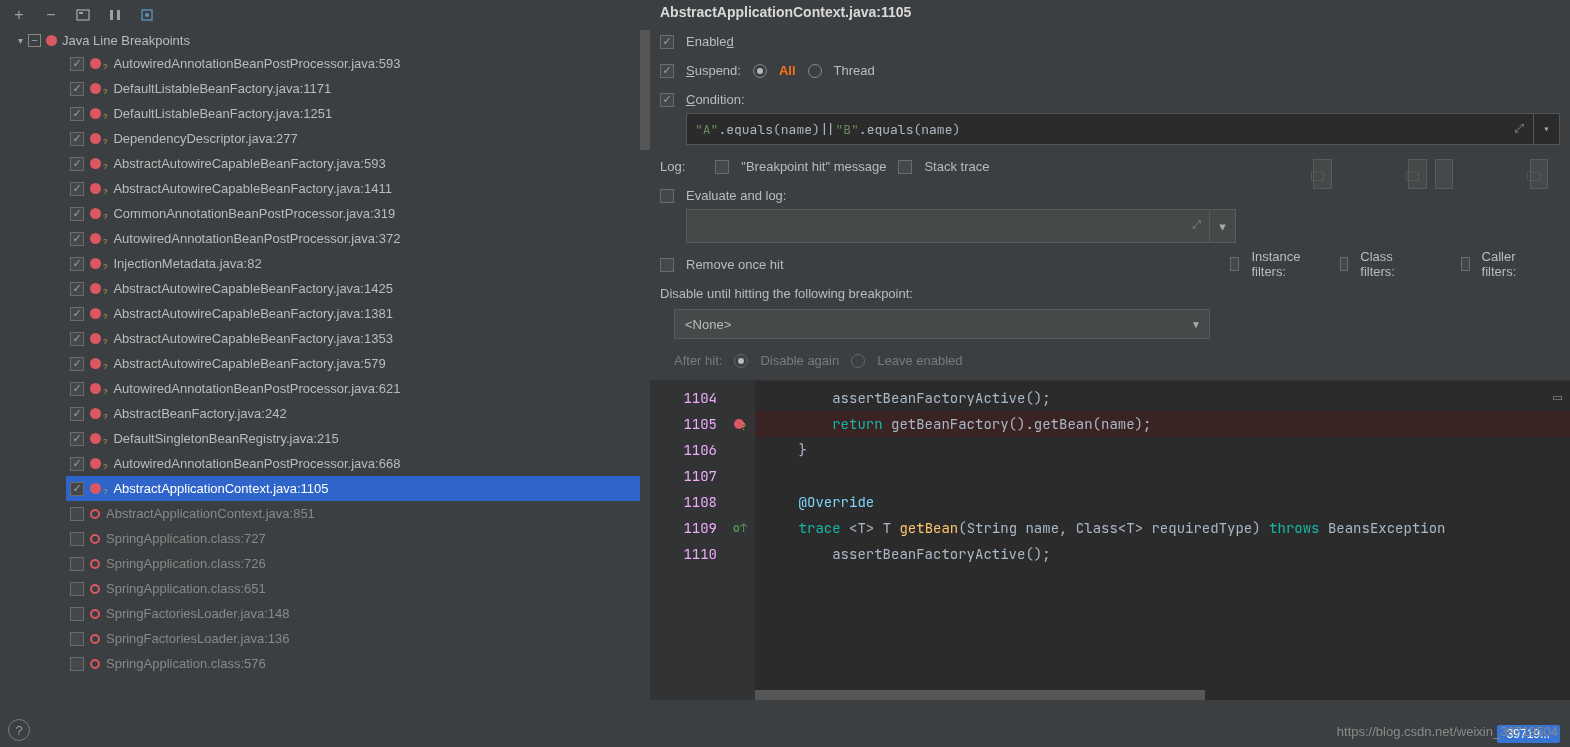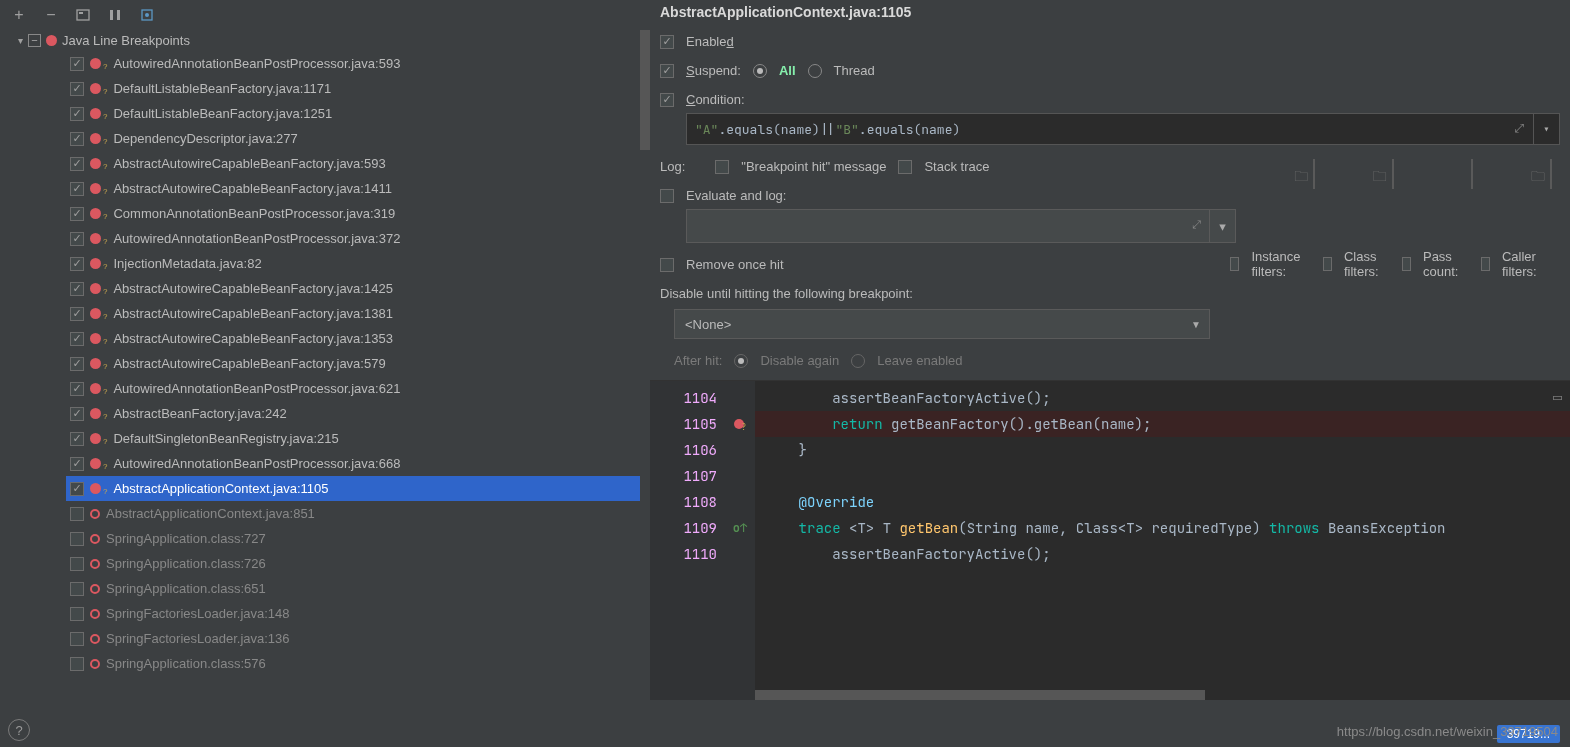--- a/index.html
+++ b/index.html
@@ -45,21 +45,21 @@
   .bp-item.dim .bp-label { color:#888; }
 
   
   .bp-title { font-weight:bold; color:#d9d9d9; padding:4px 10px 10px 10px; font-size:14px; }
   .settings { padding:4px 10px 6px 10px; display:flex; flex-direction:column; gap:14px; }
   .row { display:flex; align-items:center; gap:12px; }
   .label-u { color:#bbbbbb; }
   .label-u .ul { text-decoration: underline; }
   .radio { width:14px; height:14px; border:1px solid #888; border-radius:50%; display:flex; align-items:center; justify-content:center; }
   .radio.sel::after { content:""; width:6px; height:6px; border-radius:50%; background:#bbb; }
-  .bold { font-weight:bold; color:#86efac; }
+  .bold { font-weight:bold; color:#f97316; }
   .cond-box { margin-left:26px; background:#2b2b2b; border:1px solid #555; height:32px; display:flex; align-items:center; padding:0 8px; font-family: "JetBrains Mono","Consolas",monospace; font-size:13px; position:relative; }
   .cond-box .str { color:#6a8759; }
   .cond-box .op { color:#a9b7c6; }
   .cond-expand { position:absolute; right:35px; top:6px; color:#888; font-size:12px; }
   .cond-drop { position:absolute; right:0; top:0; width:26px; height:100%; border-left:1px solid #555; display:flex; align-items:center; justify-content:center; color:#aaa; }
 
   .two-col { display:flex; gap:20px; }
   .col-left { flex:1; display:flex; flex-direction:column; gap:14px;}
   .col-right { width:330px; display:flex; flex-direction:row; gap:8px; padding-right:12px;}
   .input-box { background:#45494a; border:1px solid #5a5a5a; height:30px; width:100%; position:relative; }
@@ -369,24 +369,20 @@
             </div>
 
           <div class="row">
             <span class="chk"></span>
             <span>C<span class="ul">l</span>ass filters:</span>
           </div>
           <div class="input-box">
               <span class="folder-icon">🗀</span>
             </div>
 
-          <div class="row">
-            <span class="chk"></span>
-            <span><span class="ul">P</span>ass count:</span>
-          </div>
           <div class="input-box"></div>
 
           <div class="row">
             <span class="chk"></span>
             <span>Caller <span class="ul">f</span>ilters:</span>
           </div>
           <div class="input-box">
               <span class="folder-icon">🗀</span>
             </div>
         </div>

